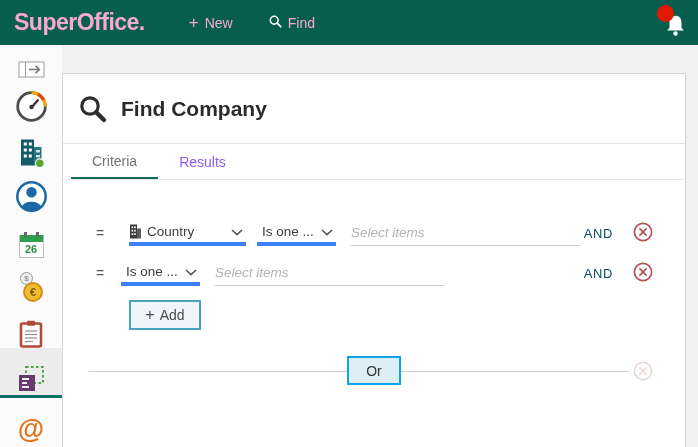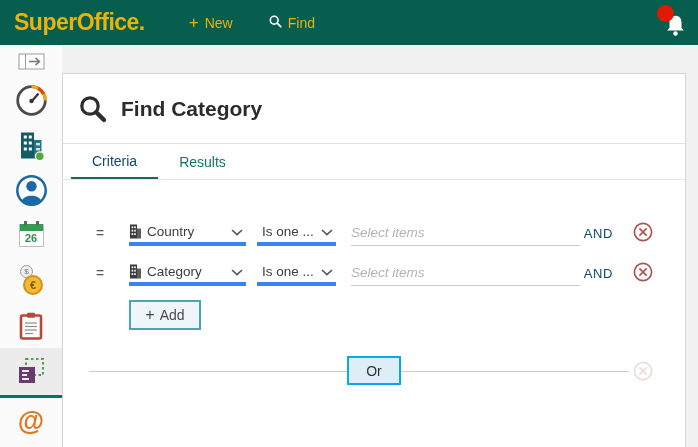--- a/index.html
+++ b/index.html
@@ -5,33 +5,33 @@
   * { box-sizing: border-box; margin: 0; padding: 0; }
   html,body { width:698px; height:447px; overflow:hidden; }
   body {
     font-family: "Liberation Sans", sans-serif;
     background:#f1f1f2;
     position:relative;
   }
 
   
   .topbar {
-    height:45px; background:#075e4e; display:flex; align-items:center; color:#eab308;
+    height:45px; background:#075e4e; display:flex; align-items:center; color:#f9a8d4;
   }
   .logo { margin-left:14px; font-size:23px; font-weight:bold; letter-spacing:-0.5px; cursor:pointer; }
   .topnav { display:flex; gap:36px; margin-left:44px; font-size:14px; }
   .nav-item { display:flex; align-items:center; gap:6px; cursor:pointer; }
   .nav-plus { font-size:17px; font-weight:400; line-height:14px; }
   .bell-wrap { margin-left:auto; margin-right:8px; position:relative; width:30px; height:36px; cursor:pointer; }
   .bell-wrap svg { position:absolute; left:4px; top:9px; }
   .badge { position:absolute; left:-3px; top:0; width:17px; height:17px; border-radius:50%; background:#e11900; }
 
   
   .sidebar { position:absolute; left:0; top:45px; width:62px; bottom:0; background:#fbfbfb; }
-  .sb-item { height:45px; display:flex; align-items:center; justify-content:center; cursor:pointer; }
+  .sb-item { height:45px; display:flex; align-items:flex-end; justify-content:center; cursor:pointer; }
   .sb-toggle { height:33px; }
   .sb-item.selected { height:50px; background:#ececec; border-bottom:3px solid #0f6e62; }
   .at-glyph { font-size:27px; font-weight:600; color:#e2761d; line-height:28px; }
 
   .cal { width:25px; height:23px; background:#fff; border:1px solid #bdbdbd; border-top:none; text-align:center; position:relative; }
   .cal-top { height:7px; background:#2f9e4e; position:relative; }
   .cal-top::before, .cal-top::after { content:""; position:absolute; top:-3px; width:3px; height:5px; background:#666; }
   .cal-top::before { left:4px; } .cal-top::after { right:4px; }
   .cal-day { font-size:11px; font-weight:bold; color:#2f8f4a; line-height:14px; display:block; }
 
@@ -40,22 +40,22 @@
             font-size:8px; color:#787878; display:flex; align-items:center; justify-content:center; }
   .coin-g { position:absolute; bottom:1px; left:7px; width:20px; height:20px; border-radius:50%; background:#f3ba31; border:2px solid #d28f1a;
             color:#7c5a05; font-size:11px; font-weight:bold; display:flex; align-items:center; justify-content:center; }
 
   
   .panel { position:absolute; left:62px; top:73px; right:12px; bottom:-10px; background:#fff; border:1px solid #d5d5d5; }
   .panel-header { height:70px; display:flex; align-items:center; padding-left:15px; border-bottom:1px solid #e3e3e3; }
   .panel-title { font-size:21px; color:#2b2b2b; margin-left:13px; }
 
   .tabs { height:36px; display:flex; padding-left:8px; border-bottom:1px solid #e6e6e6; }
-  .tab { display:flex; align-items:center; padding:0 21px; font-size:14px; color:#0f766e; cursor:pointer; }
-  .tab.active { color:#0c4a6e; border-bottom:2px solid #17695e; }
+  .tab { display:flex; align-items:center; padding:0 21px; font-size:14px; color:#8b5cf6; cursor:pointer; }
+  .tab.active { color:#737373; border-bottom:2px solid #17695e; }
 
   .criteria { padding-top:26px; }
   .crit-row { height:40px; display:flex; align-items:flex-end; }
   .op { margin-left:33px; width:14px; font-size:14px; color:#555; line-height:25px; }
   .dd { display:flex; align-items:center; border-bottom:4px solid #3b82f6; height:26px; cursor:pointer; }
   .dd-field { margin-left:19px; width:117px; }
   .dd-cond  { margin-left:11px; width:79px; }
   .dd-label { font-size:13.5px; color:#3d3d3d; margin-left:5px; flex:1; white-space:nowrap; overflow:hidden; }
   .dd-chev { margin-right:3px; flex:none; }
   .val-input { margin-left:15px; width:229px; height:26px; border:none; border-bottom:1px solid #c9c9c9; background:transparent;
@@ -190,21 +190,21 @@
   </div>
 </aside>
 
 <main class="panel">
 
   <div class="panel-header">
     <svg width="30" height="30" viewBox="0 0 30 30">
       <circle cx="12" cy="12" r="8.2" fill="none" stroke="#2d2d2d" stroke-width="3.2"></circle>
       <line x1="18.2" y1="18.2" x2="26" y2="26" stroke="#2d2d2d" stroke-width="4.4" stroke-linecap="round"></line>
     </svg>
-    <h1 class="panel-title">Find Category</h1>
+    <h1 class="panel-title">Find Company</h1>
   </div>
 
   <div class="tabs">
     <div class="tab active">Criteria</div>
     <div class="tab">Results</div>
   </div>
 
   <section class="criteria">
 
     
@@ -243,38 +243,20 @@
           <circle cx="10" cy="10" r="8.6" fill="none" stroke="currentColor" stroke-width="1.6"></circle>
           <line x1="6.4" y1="6.4" x2="13.6" y2="13.6" stroke="currentColor" stroke-width="1.6"></line>
           <line x1="13.6" y1="6.4" x2="6.4" y2="13.6" stroke="currentColor" stroke-width="1.6"></line>
         </svg>
       </button>
     </div>
 
     
     <div class="crit-row">
       <span class="op">=</span>
-      <div class="dd dd-field">
-        <svg width="13" height="15" viewBox="0 0 13 15">
-          <rect x="1" y="0.5" width="7" height="14" fill="#3c3c3c"></rect>
-          <rect x="8" y="4.5" width="4" height="10" fill="#5d5d5d"></rect>
-          <rect x="2.6" y="2.4" width="1.6" height="1.8" fill="#fff"></rect>
-            <rect x="5.2" y="2.4" width="1.6" height="1.8" fill="#fff"></rect>
-          <rect x="2.6" y="5.8" width="1.6" height="1.8" fill="#fff"></rect>
-            <rect x="5.2" y="5.8" width="1.6" height="1.8" fill="#fff"></rect>
-          <rect x="2.6" y="9.2" width="1.6" height="1.8" fill="#fff"></rect>
-            <rect x="5.2" y="9.2" width="1.6" height="1.8" fill="#fff"></rect>
-        </svg>
-        <span class="dd-label">Category</span>
-        <span class="dd-chev">
-          <svg width="12" height="7" viewBox="0 0 12 7">
-              <path d="M1 1 L6 5.7 L11 1" fill="none" stroke="#555" stroke-width="1.6"></path>
-            </svg>
-        </span>
-      </div>
       <div class="dd dd-cond">
         <span class="dd-label">Is one ...</span>
         <span class="dd-chev">
           <svg width="12" height="7" viewBox="0 0 12 7">
               <path d="M1 1 L6 5.7 L11 1" fill="none" stroke="#555" stroke-width="1.6"></path>
             </svg>
         </span>
       </div>
       <input class="val-input" type="text" placeholder="Select items" style="">
       <span class="conj">AND</span>

